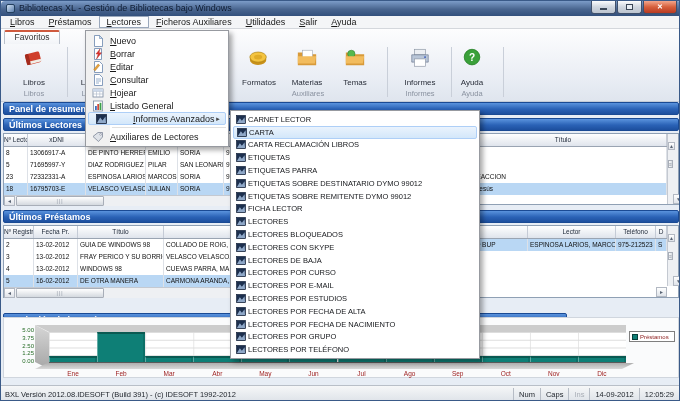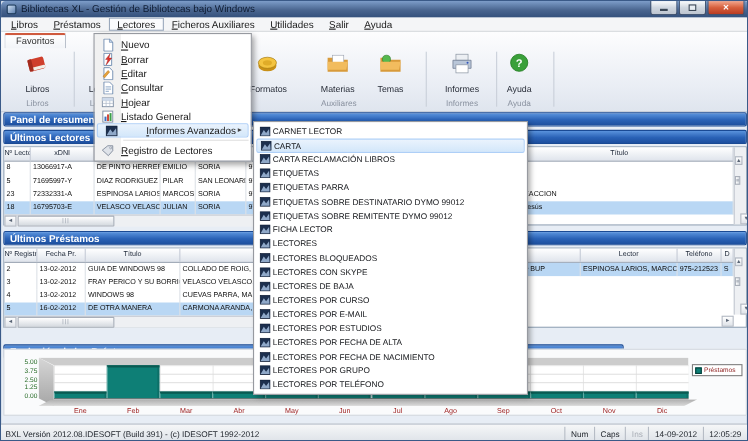--- a/index.html
+++ b/index.html
@@ -201,21 +201,21 @@
     <span class="ric">
       <svg viewBox="0 0 24 24" width="24" height="22">
         <circle cx="12" cy="8" r="4" fill="#5b84b8"></circle>
         <path d="M4 20 q8 -9 16 0 z" fill="#40669a"></path>
         </svg>
     </span>
     <span class="rlabel">Lectores</span>
   </div>
   <div class="rgroup-label" style="left:70px; width:50px;">Lectores</div>
 
-  <div class="rbtn" style="left:218px;">
+  <div class="rbtn" style="left:233px;">
     <span class="ric">
       <svg viewBox="0 0 24 24" width="24" height="22">
         <ellipse cx="11" cy="14" rx="9" ry="5.5" fill="#c89018"></ellipse>
         <ellipse cx="11" cy="11" rx="9" ry="5.5" fill="#f4c440" stroke="#a87d10" stroke-width="0.7"></ellipse>
         <ellipse cx="11" cy="11" rx="4.5" ry="2.6" fill="#e0ac28"></ellipse>
         </svg>
     </span>
     <span class="rlabel">Formatos</span>
   </div>
 
@@ -557,21 +557,21 @@
     <span class="sub-arrow">►</span>
   </div>
   <div class="mi-sep"></div>
   <div class="mi">
     <span class="mi-ic">
       <svg width="12" height="12" viewBox="0 0 12 12">
           <path d="M1 5.5 L6 1.5 h4.5 v4.5 L6.5 10.5 z" fill="#dfe3e9" stroke="#7d8798" stroke-width="0.8"></path>
           <circle cx="8.6" cy="3.4" r="0.9" fill="#fff" stroke="#7d8798" stroke-width="0.6"></circle>
         </svg>
     </span>
-    <span class="mi-label">Registro de Lectores</span>
+    <span class="mi-label">Auxiliares de Lectores</span>
   </div>
 </div>
 
 <div class="abs menu menu-informes">
 
 <div class="sm-item">
     <span class="sm-ic">
       <svg width="10" height="9" viewBox="0 0 11 10">
           <rect x="0.5" y="0.5" width="10" height="9" fill="#1c2f4e" stroke="#0d1b33" stroke-width="0.7"></rect>
           <polygon points="1,9 4.2,3.5 6.5,6.5 9.5,2.5 10,9" fill="#8fa8c8"></polygon>

